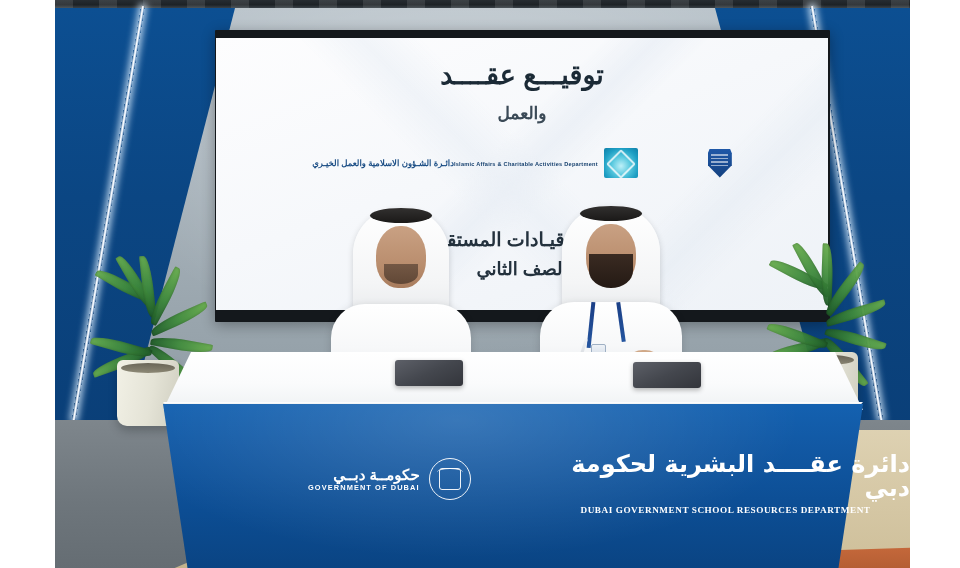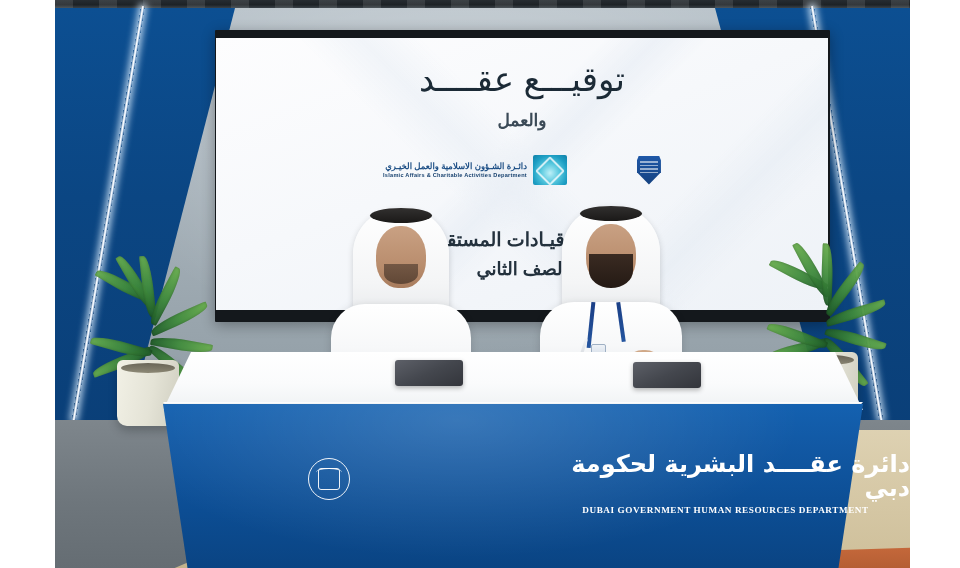--- a/index.html
+++ b/index.html
@@ -36,31 +36,31 @@
        background:#14181c;border-radius:1px;box-shadow:0 3px 14px rgba(0,0,0,.33);}
   .screen{position:absolute;left:161px;top:38px;width:612px;height:272px;overflow:hidden;
        background:linear-gradient(160deg,#fdfdfe 0%,#f6f8fb 45%,#eef2f7 100%);}
   .screen-tex{position:absolute;inset:0;opacity:.55;
        background:
         linear-gradient(135deg,rgba(255,255,255,0) 44%,rgba(226,233,242,.9) 50%,rgba(255,255,255,0) 56%),
         linear-gradient(45deg,rgba(255,255,255,0) 40%,rgba(228,235,243,.8) 47%,rgba(255,255,255,0) 54%),
         linear-gradient(135deg,rgba(255,255,255,0) 70%,rgba(224,232,241,.75) 77%,rgba(255,255,255,0) 84%);}
   .screen-content{position:absolute;inset:0;display:flex;flex-direction:column;align-items:center;
        padding-top:24px;direction:rtl;}
-  .slide-title{font-size:34px;font-weight:400;color:#1b2a36;letter-spacing:1px;line-height:1;}
+  .slide-title{font-size:27px;font-weight:700;color:#1b2a36;letter-spacing:1px;line-height:1;}
   .slide-between{margin-top:14px;font-size:17px;font-weight:600;color:#3b4a57;}
 
   .logo-row{margin-top:24px;width:100%;display:flex;justify-content:center;gap:70px;align-items:center;direction:ltr;}
   .logo{display:flex;align-items:center;gap:6px;}
   .logo-mark-teal{width:34px;height:30px;border-radius:2px;
        background:radial-gradient(circle at 50% 60%,#bdf0f8 0%,#57c8de 38%,#1e9fc4 70%,#0f7fa8 100%);
        position:relative;overflow:hidden;}
   .logo-mark-teal:after{content:"";position:absolute;left:50%;top:52%;width:17px;height:17px;
        transform:translate(-50%,-50%) rotate(45deg);border:2px solid rgba(255,255,255,.75);border-radius:2px;}
-  .logo-txt{display:flex;flex-direction:column;align-items:flex-end;line-height:1.25;}
+  .logo-txt{display:flex;flex-direction:row;align-items:flex-end;line-height:1.25;}
   .logo-ar{font-size:8.5px;color:#1d4f86;font-weight:700;direction:rtl;letter-spacing:.2px;}
   .logo-en{font-size:5.6px;color:#16406e;font-weight:700;letter-spacing:.25px;}
   .shield{width:24px;height:29px;background:linear-gradient(180deg,#1f58a8,#14417f);
        clip-path:polygon(8% 0,92% 0,100% 16%,100% 58%,50% 100%,0 58%,0 16%);position:relative;}
   .shield:after{content:"";position:absolute;left:14%;top:16%;width:72%;height:46%;
        background:repeating-linear-gradient(0deg,rgba(255,255,255,.55) 0 1.4px,rgba(255,255,255,0) 1.4px 3.4px);}
 
   .slide-sub{position:absolute;left:0;right:0;top:190px;display:flex;flex-direction:column;
        align-items:center;direction:rtl;}
   .slide-sub-1{font-size:19px;font-weight:600;color:#23313d;}
@@ -254,22 +254,26 @@
     </div>
 
     <div class="desk-top"></div>
     <div class="tablet" style="left:340px;top:360px;width:68px;height:26px;"></div>
     <div class="tablet" style="left:578px;top:362px;width:68px;height:26px;"></div>
     <div class="desk-edge"></div>
     <div class="desk-front"></div>
     <div class="desk-front-sheen"></div>
 
     <div class="brand-gov">
+      <div class="brand-gov-txt">
+        <div class="gov-ar">حكومــة دبــي</div>
+        <div class="gov-en">GOVERNMENT OF DUBAI</div>
+      </div>
       <div class="falcon"></div>
     </div>
 
     <div class="brand-hr">
       <div class="hr-ar">دائرة عقــــد البشرية لحكومة دبي</div>
-      <div class="hr-en">DUBAI GOVERNMENT HUMAN RESOURCES DEPARTMENT</div>
+      <div class="hr-en">DUBAI GOVERNMENT SCHOOL RESOURCES DEPARTMENT</div>
     </div>
 
   </div>
 </div>
 
 </body></html>

